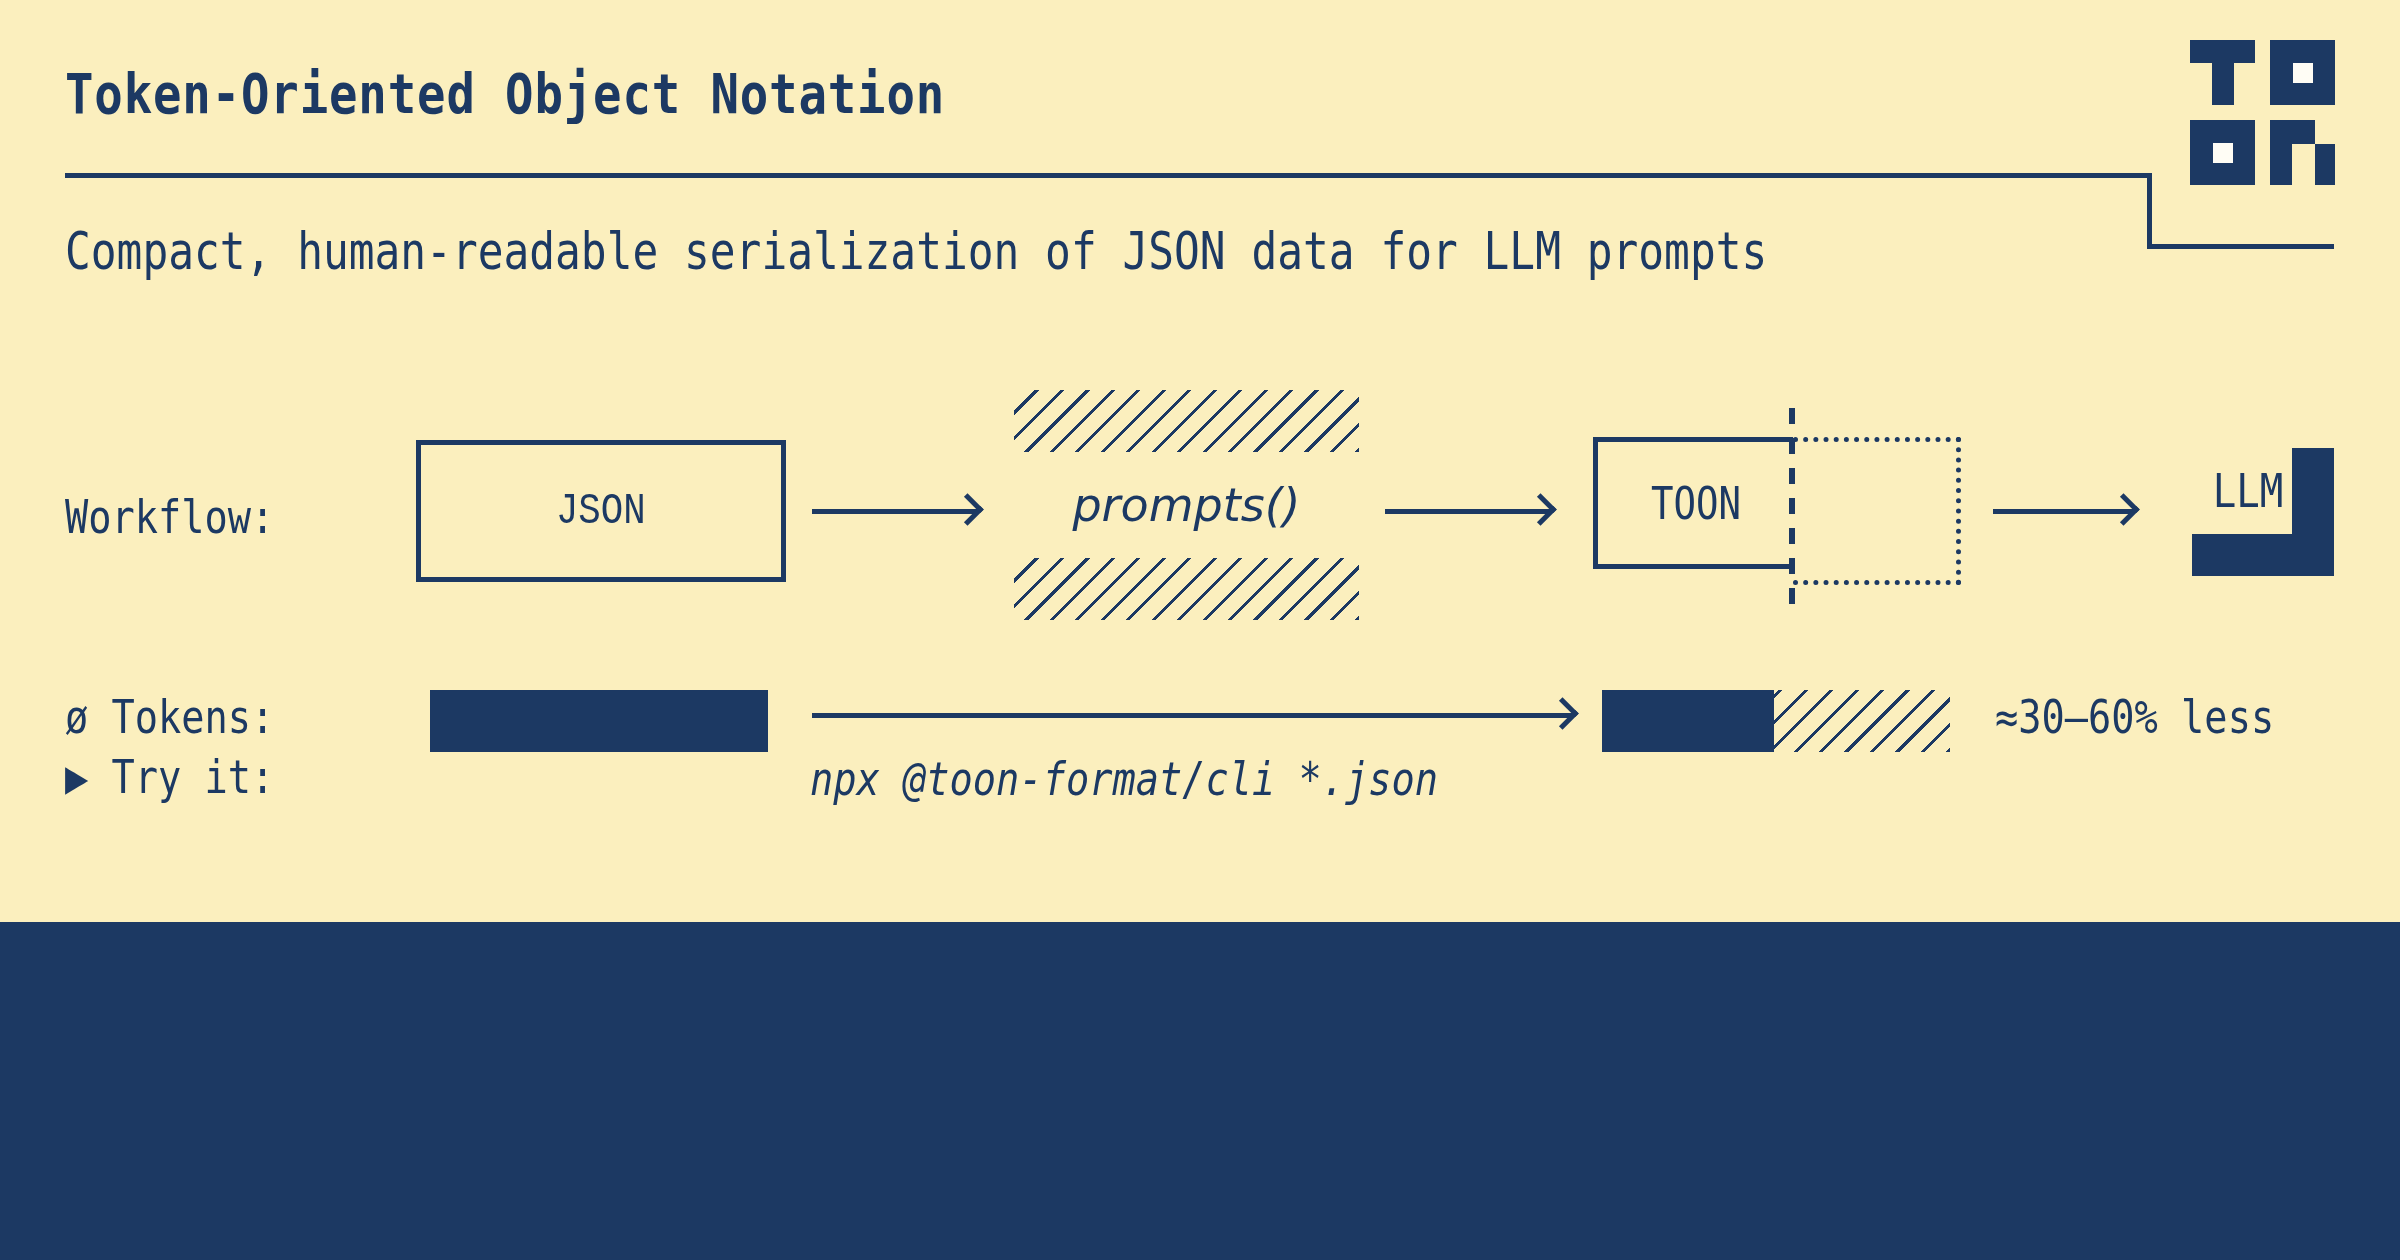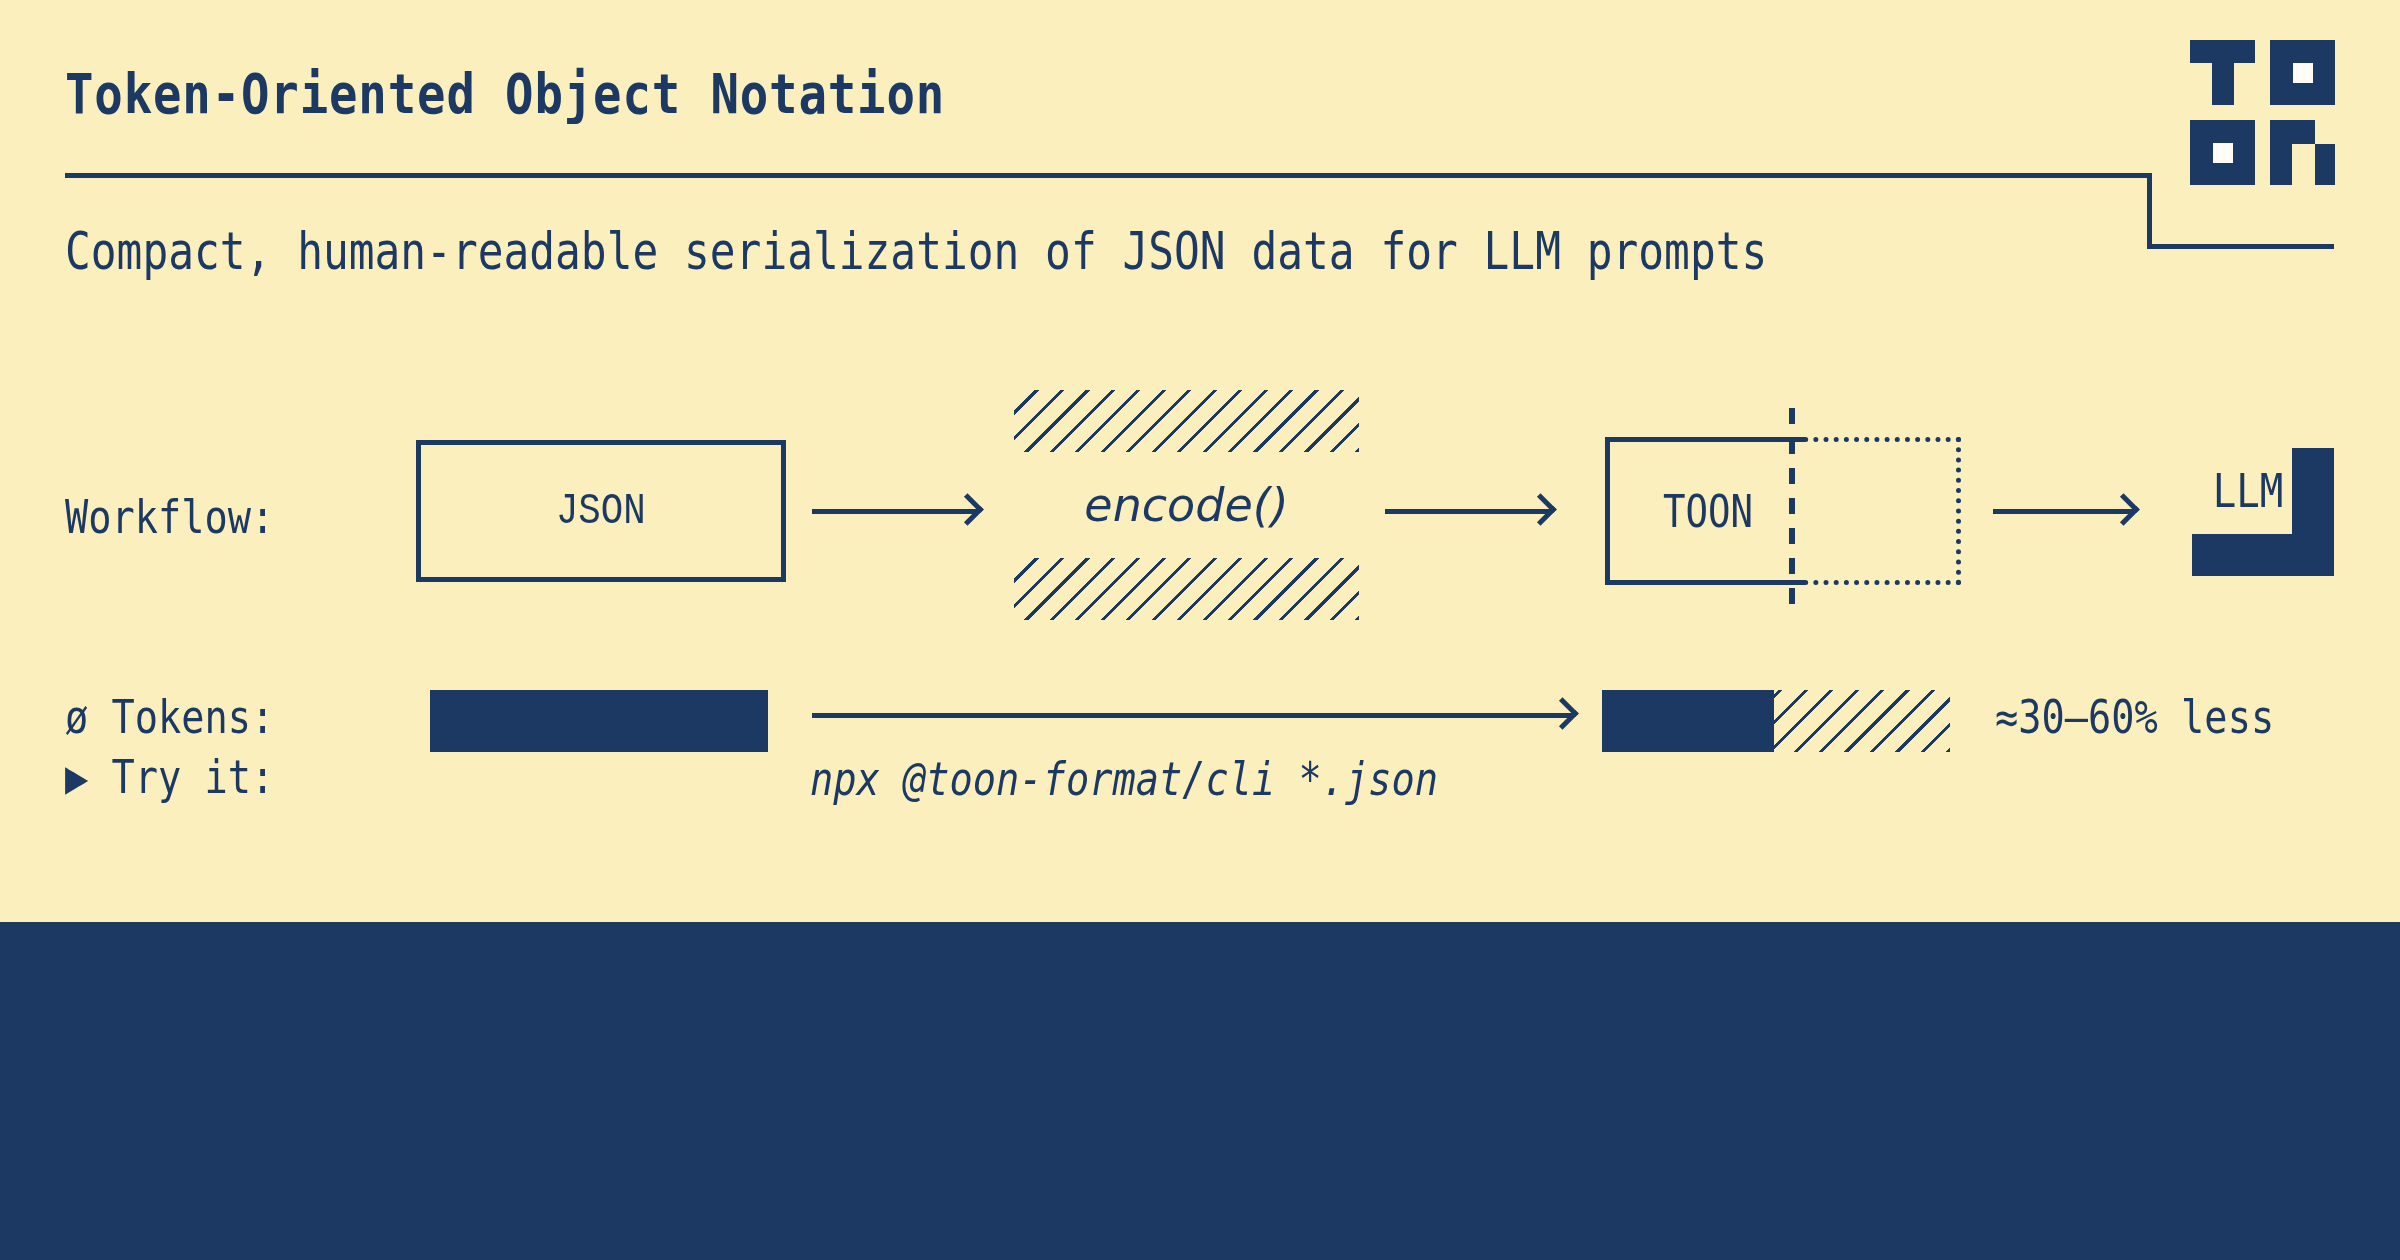--- a/index.html
+++ b/index.html
@@ -90,23 +90,23 @@
   .hatch.top { top:0; }
   .hatch.bot { top:168px; }
   .encode-txt {
     position:absolute; left:0; top:74px; width:345px; height:82px;
     display:flex; align-items:center; justify-content:center;
     font-family:"DejaVu Sans", sans-serif;
     font-style:italic; font-size:46px; color:#1C3963;
   }
 
   .box-toon {
-    position:absolute; left:1593px; top:437px; width:200px; height:148px;
+    position:absolute; left:1593px; top:437px; width:200px; height:132px;
     border:5px solid #1C3963; border-right:none;
-    display:flex; align-items:center; justify-content:center;margin-left:12px;
+    display:flex; align-items:center; justify-content:center;
   }
   .box-toon span { font-size:44px; color:#1C3963; transform:scaleX(0.85); }
   .box-toon-ghost {
     position:absolute; left:1793px; top:437px; width:168px; height:148px;
     border:5px dotted #1C3963; border-left:none;
   }
   .toon-divider {
     position:absolute; left:1789px; top:408px; width:6px; height:206px;
     background-image:repeating-linear-gradient(
       to bottom, #1C3963 0 16px, transparent 16px 30px);
@@ -197,21 +197,21 @@
   <div class="wf-label">Workflow:</div>
 
   <div class="box-json">
     <span>JSON</span>
   </div>
 
   <div class="arrow arw1"></div>
 
   <div class="encode-wrap">
     <div class="hatch top"></div>
-    <div class="encode-txt">encode()</div>
+    <div class="encode-txt">prompts()</div>
     <div class="hatch bot"></div>
   </div>
 
   <div class="arrow arw2"></div>
 
   <div class="box-toon">
     <span>TOON</span>
   </div>
   <div class="box-toon-ghost"></div>
   <div class="toon-divider"></div>

